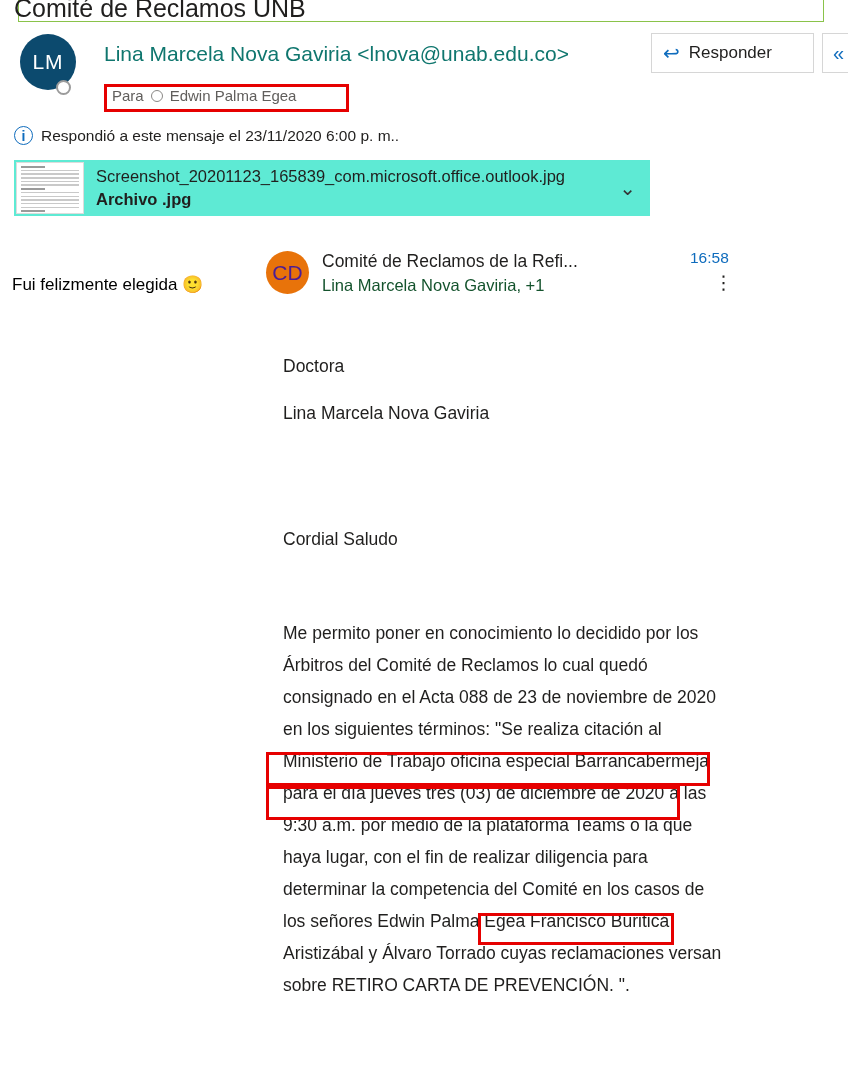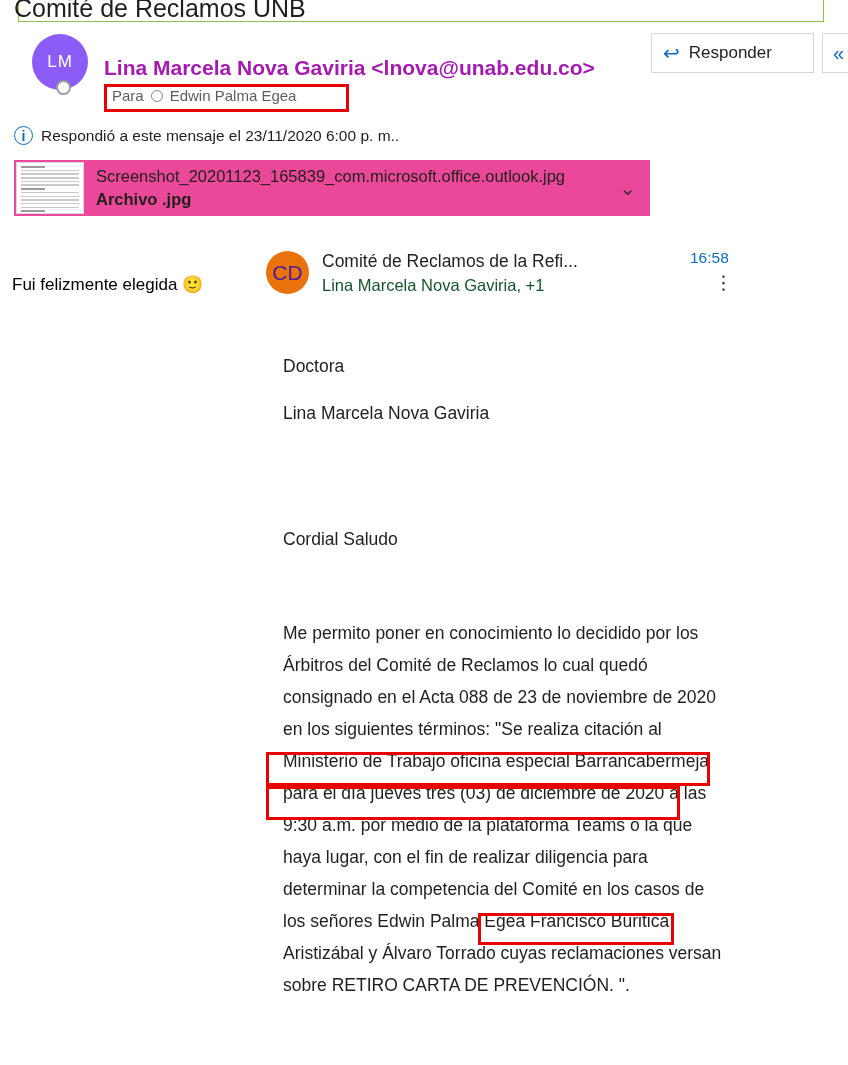--- a/index.html
+++ b/index.html
@@ -32,52 +32,51 @@
     left: 14px;
     top: -6px;
     font-size: 25px;
     color: #201f1e;
     white-space: nowrap;
   }
 
   
   .avatar {
     position: absolute;
-    left: 32px;
+    left: 20px;
     top: 34px;
     width: 56px;
     height: 56px;
     border-radius: 50%;
-    background: #8b5cf6;
+    background: #0c4a6e;
     color: #ffffff;
-    font-size: 17px;
+    font-size: 21px;
     letter-spacing: 1px;
     display: flex;
     align-items: center;
     justify-content: center;
   }
   .presence-dot {
     position: absolute;
     left: 56px;
     top: 80px;
     width: 15px;
     height: 15px;
     border-radius: 50%;
     background: #ffffff;
     border: 2px solid #9b9b9b;
     box-sizing: border-box;
   }
   .from-line {
     position: absolute;
     left: 104px;
-    top: 56px;
+    top: 42px;
     font-size: 21px;
-    color: #a21caf;
-    white-space: nowrap;
-    font-weight: bold;
+    color: #0f766e;
+    white-space: nowrap;
   }
   .to-box {
     position: absolute;
     left: 104px;
     top: 84px;
     width: 245px;
     height: 28px;
     border: 3px solid #e60000;
     box-sizing: border-box;
   }
@@ -161,21 +160,21 @@
     box-sizing: border-box;
   }
 
   
   .attach {
     position: absolute;
     left: 14px;
     top: 160px;
     width: 636px;
     height: 56px;
-    background: #ec4899;
+    background: #5eead4;
     display: flex;
     align-items: center;
     box-sizing: border-box;
   }
   .attach-thumb {
     width: 68px;
     height: 52px;
     margin-left: 2px;
     background: #ffffff;
     border: 1px solid #dcdcdc;

